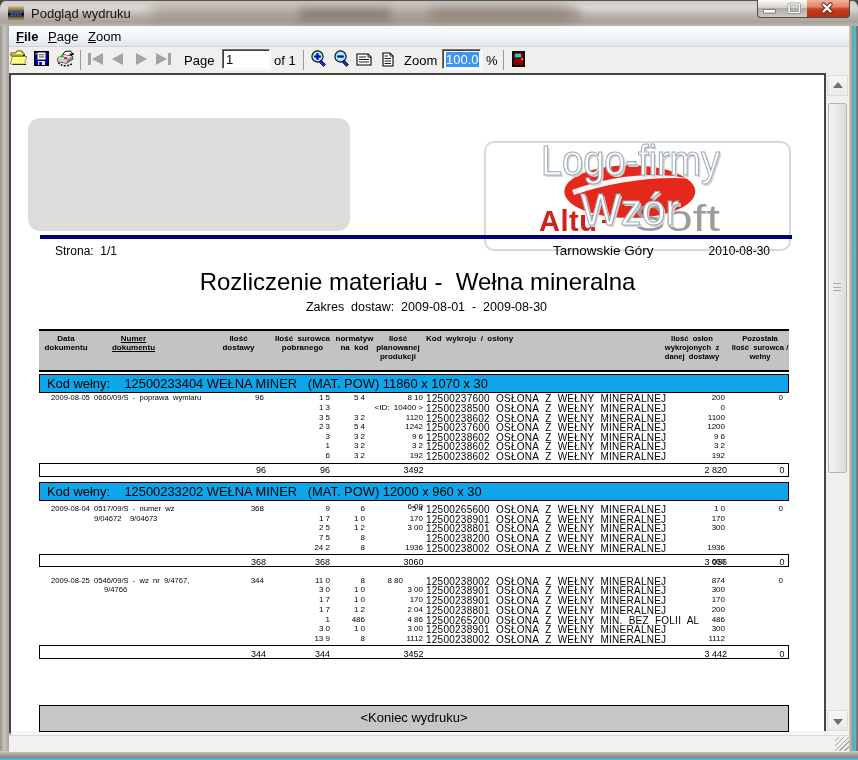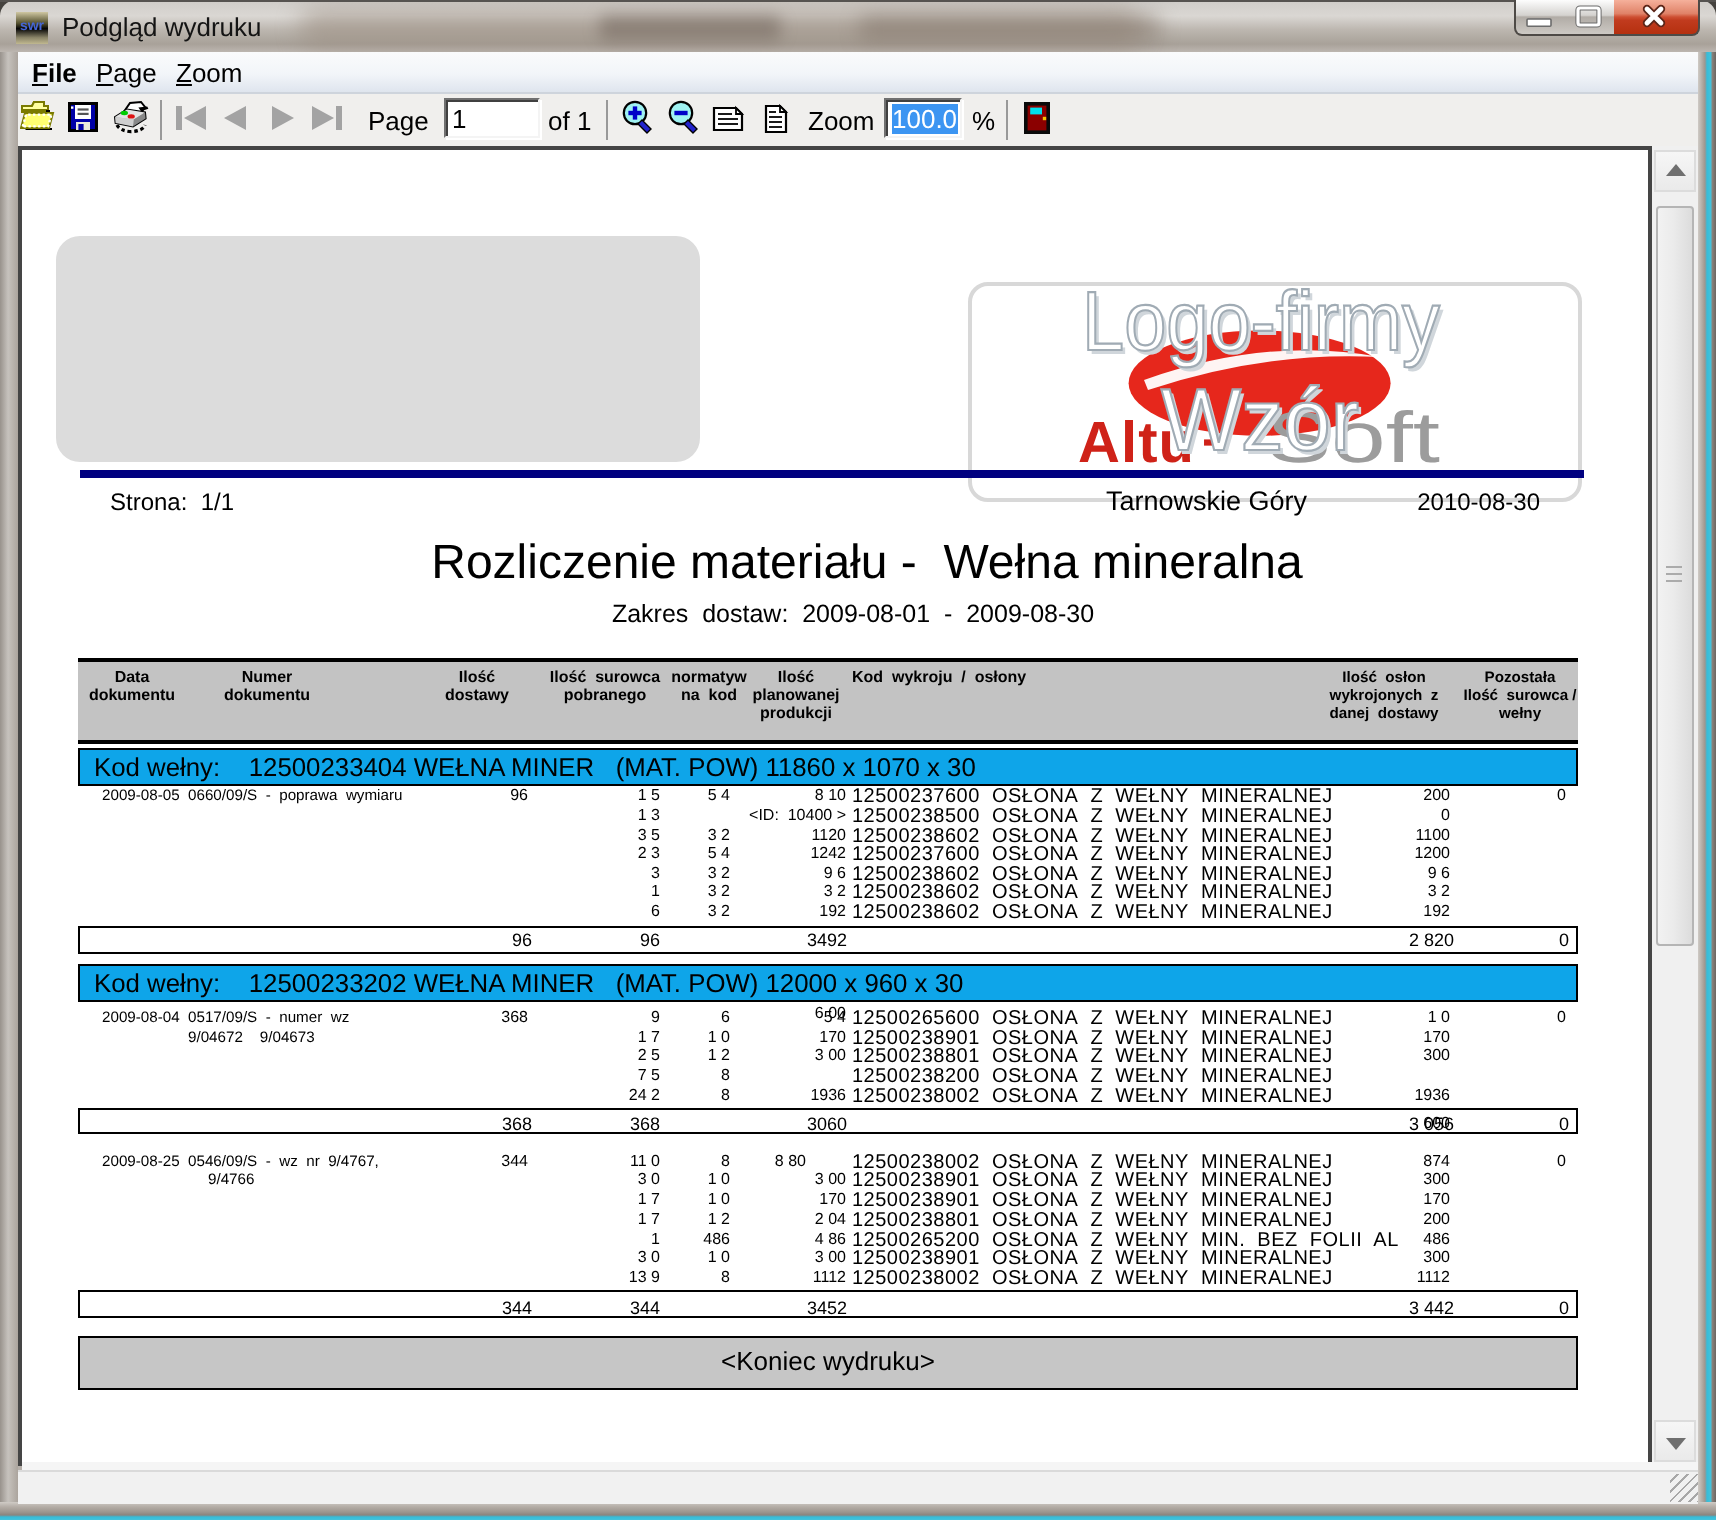--- a/index.html
+++ b/index.html
@@ -61,32 +61,32 @@
   
   #bstrip1{left:11px;top:731px;width:838px;height:4px;background:#f5f5f5;}
   #bstrip2{left:9px;top:735px;width:840px;height:16px;background:#f1f1f1;border-top:1px solid #dadada;}
   #grip{left:835px;top:737px;width:14px;height:14px;
      background:repeating-linear-gradient(135deg,transparent 0,transparent 2.4px,#a8a8a8 2.4px,#a8a8a8 3.4px);}
   
   #graybox{left:28px;top:118px;width:322px;height:113px;background:#dcdcdc;border-radius:12px;}
   #logobox{left:484px;top:141px;width:307px;height:110px;background:#fff;border:2px solid #d8d8d8;border-radius:10px;box-sizing:border-box;}
   #navyline{left:40px;top:234.8px;width:752px;height:4px;background:#000080;}
   .inf{position:absolute;top:243.5px;font-size:12px;color:#000;}
-  #rtitle{left:0px;top:268.2px;width:835px;text-align:center;font-size:24px;color:#000;padding-left:16px;}
+  #rtitle{left:0px;top:268.2px;width:835px;text-align:center;font-size:24px;color:#000;}
   #rsub{left:0px;top:299.5px;width:853px;text-align:center;font-size:12.5px;color:#000;}
   #thead{left:39px;top:329px;width:750px;height:43px;background:#c3c3c3;border-top:2px solid #000;border-bottom:2px solid #000;box-sizing:border-box;}
   .hc{position:absolute;font-size:8px;font-weight:bold;color:#000;text-align:center;line-height:9.1px;}
   .kod{position:absolute;left:39px;width:750px;height:19px;background:#0ea5e9;border:1.8px solid #000;box-sizing:border-box;
        font-size:12.9px;color:#000;padding:1px 0 0 7px;}
   .sumbox{position:absolute;left:39px;width:750px;height:13.5px;border:1.5px solid #000;box-sizing:border-box;background:#fff;}
   .dc{position:absolute;font-size:7.6px;color:#000;white-space:pre;line-height:1.2;}
   .d7{position:absolute;font-size:10px;color:#000;white-space:pre;letter-spacing:0.25px;line-height:1.2;}
   .dr{position:absolute;font-size:8px;color:#000;text-align:right;white-space:pre;line-height:1.2;}
   .sr{position:absolute;font-size:9px;color:#000;text-align:right;white-space:pre;line-height:1.2;}
-  #koniec{left:39px;top:668px;width:750px;height:27px;background:#c6c6c6;border:1.5px solid #000;box-sizing:border-box;
+  #koniec{left:39px;top:705px;width:750px;height:27px;background:#c6c6c6;border:1.5px solid #000;box-sizing:border-box;
        text-align:center;font-size:13px;padding:4px 0 0 0;}
 </style>
 </head>
 <body>
 <div class="abs" id="frame"></div>
 <div class="abs" id="frame-smudge1"></div>
 <div class="abs" id="frame-smudge2"></div>
 <div class="abs" id="frame-smudge3"></div>
 <div class="abs" id="topline"></div>
 <div class="abs" id="sysicon">swr</div>
@@ -235,21 +235,21 @@
   </g>
 </svg>
 <div class="abs" id="navyline"></div>
 <div class="inf" style="left:55px;">Strona:&nbsp; 1/1</div>
 <div class="inf" style="left:553px;top:242.5px;font-size:13.5px;">Tarnowskie Góry</div>
 <div class="inf" style="left:700px;width:70px;text-align:right;">2010-08-30</div>
 <div class="abs" id="rtitle">Rozliczenie materiału -&nbsp; Wełna mineralna</div>
 <div class="abs" id="rsub">Zakres&nbsp; dostaw:&nbsp; 2009-08-01&nbsp; -&nbsp; 2009-08-30</div>
 <div class="abs" id="thead"></div>
 <div class="hc" style="left:36px;width:60px;top:334px;">Data<br>dokumentu</div>
-<div class="hc" style="left:103px;width:61px;top:334px;">Numer<br>dokumentu</div>
+<div class="hc" style="left:103px;width:61px;top:334px;text-decoration:underline;">Numer<br>dokumentu</div>
 <div class="hc" style="left:208px;width:61px;top:334px;">Ilość<br>dostawy</div>
 <div class="hc" style="left:268px;width:69px;top:334px;">Ilość&nbsp; surowca<br>pobranego</div>
 <div class="hc" style="left:330px;width:49px;top:334px;">normatyw<br>na&nbsp; kod</div>
 <div class="hc" style="left:372px;width:52px;top:334px;">Ilość<br>planowanej<br>produkcji</div>
 <div class="hc" style="left:426px;top:334px;text-align:left;">Kod&nbsp; wykroju&nbsp; /&nbsp; osłony</div>
 <div class="hc" style="left:654px;width:76px;top:334px;font-size:7.6px;">Ilość&nbsp; osłon<br>wykrojonych&nbsp; z<br>danej&nbsp; dostawy</div>
 <div class="hc" style="left:722px;width:76px;top:334px;font-size:7.6px;">Pozostała<br>Ilość&nbsp; surowca /<br>wełny</div>
 <div class="kod" style="top:373.5px;">Kod wełny:&nbsp; &nbsp; 12500233404 WEŁNA MINER&nbsp; &nbsp;(MAT. POW) 11860 x 1070 x 30</div>
 <div class="kod" style="top:482px;">Kod wełny:&nbsp; &nbsp; 12500233202 WEŁNA MINER&nbsp; &nbsp;(MAT. POW) 12000 x 960 x 30</div>
 <div class="sumbox" style="top:463px;"></div>

